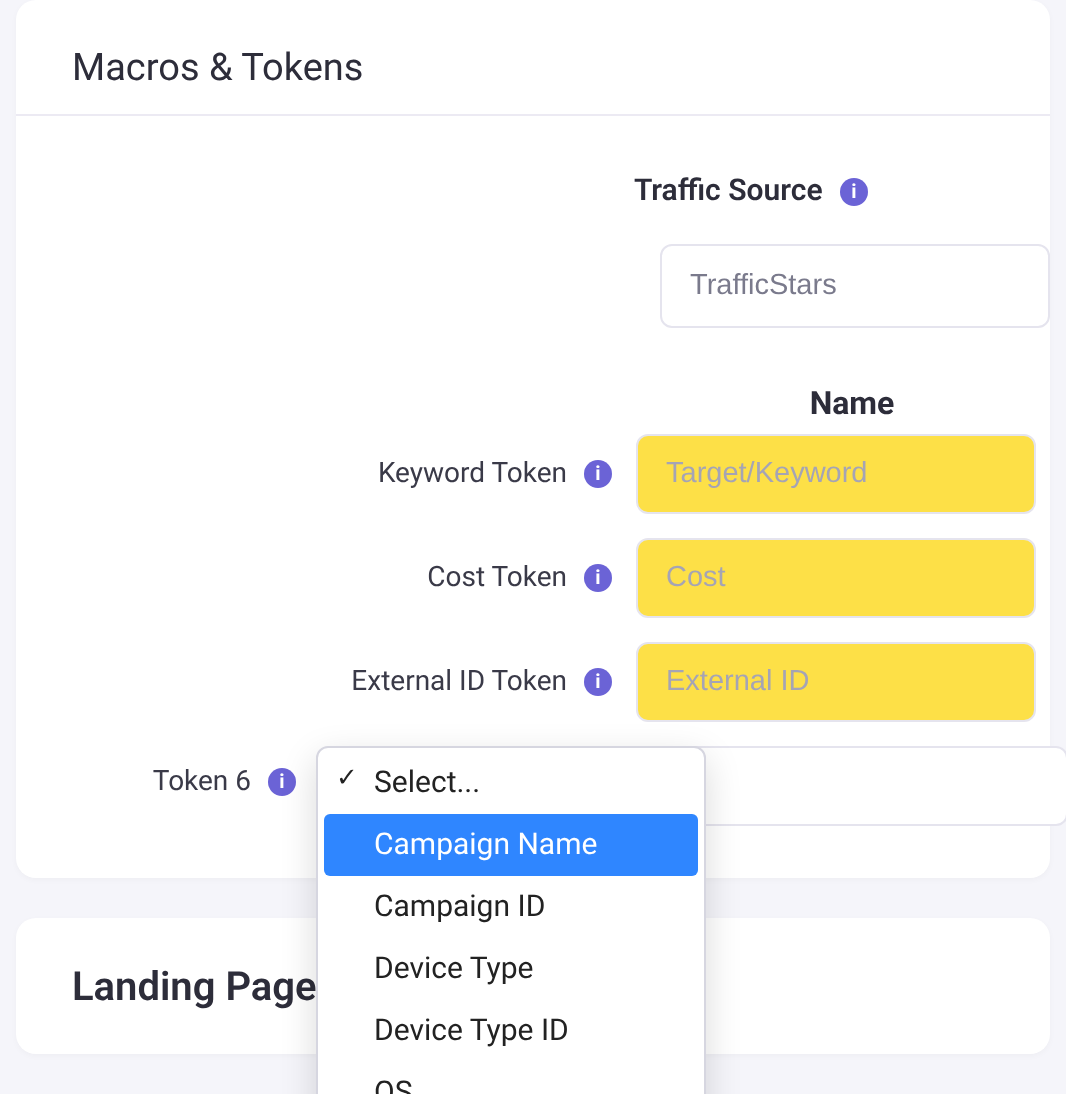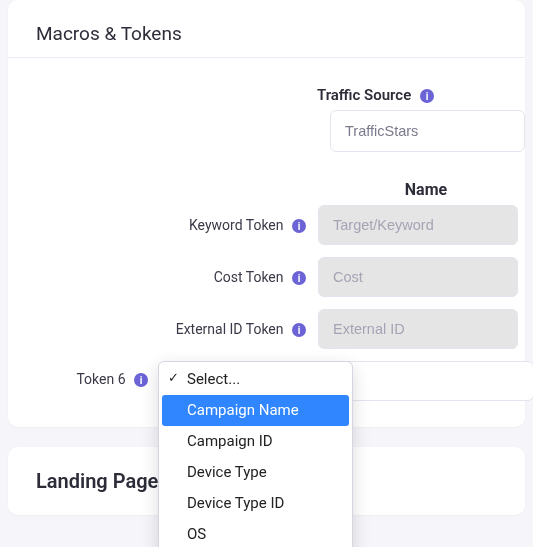--- a/index.html
+++ b/index.html
@@ -49,31 +49,32 @@
     font-size: 16px;
     color: #2d2d3a;
     padding: 10px 0 6px 0;
     width: 200px;
     margin-left: 318px;
   }
   input[type="text"] {
     width: 200px;
     height: 40px;
     border: 1px solid #e5e4ee;
-    background: #e5e5e5;
+    background: #fde047;
     border-radius: 6px;
     padding: 0 14px;
     font-size: 14.5px;
     color: #6d6d80;
     outline: none;
   }
   input.traffic-source {
     background: #fff;
     color: #7a7a8c;
     height: 42px;
+    margin-top: 12px;
   }
   input::placeholder { color: #a5a4b5; }
   .info-icon {
     display: inline-flex;
     width: 14px;
     height: 14px;
     background: #6b63d6;
     color: #fff;
     border-radius: 50%;
     font-size: 10px;

